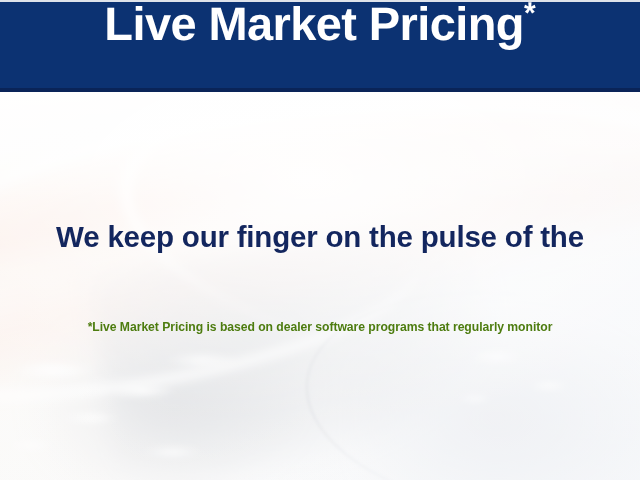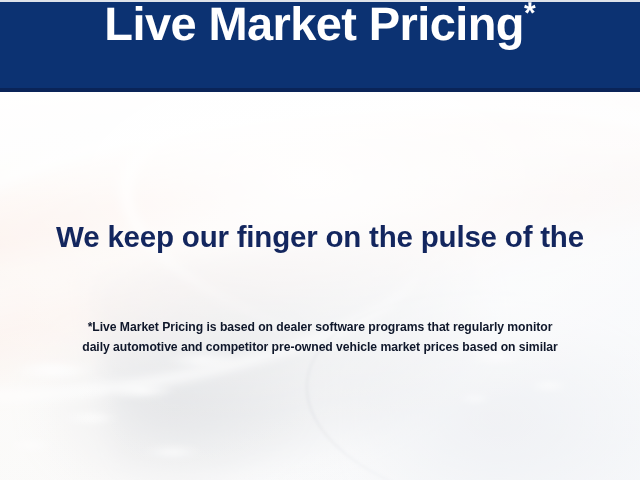--- a/index.html
+++ b/index.html
@@ -300,21 +300,21 @@
     display: block;
     white-space: nowrap;
   }
 
   .disclaimer {
     position: absolute;
     left: 28px;
     top: 226px;
     width: 584px;
     text-align: center;
-    color: #0f172a;
+    color: #4d7c0f;
     font-size: 12.2px;
     font-weight: bold;
     line-height: 19.5px;
     letter-spacing: -0.05px;
   }
 
   .disclaimer .dc-line {
     display: block;
     white-space: nowrap;
   }
@@ -348,18 +348,17 @@
   <div class="header-bottomrule"></div>
 
   <div class="content">
 
     <div class="headline">
       <span class="hl-line">We keep our finger on the pulse of the</span>
     </div>
 
     <div class="disclaimer">
       <span class="dc-line">*Live Market Pricing is based on dealer software programs that regularly monitor</span>
-      <span class="dc-line">daily automotive and competitor pre-owned vehicle market prices based on similar</span>
     </div>
 
   </div>
 
 </div>
 
 </body></html>

